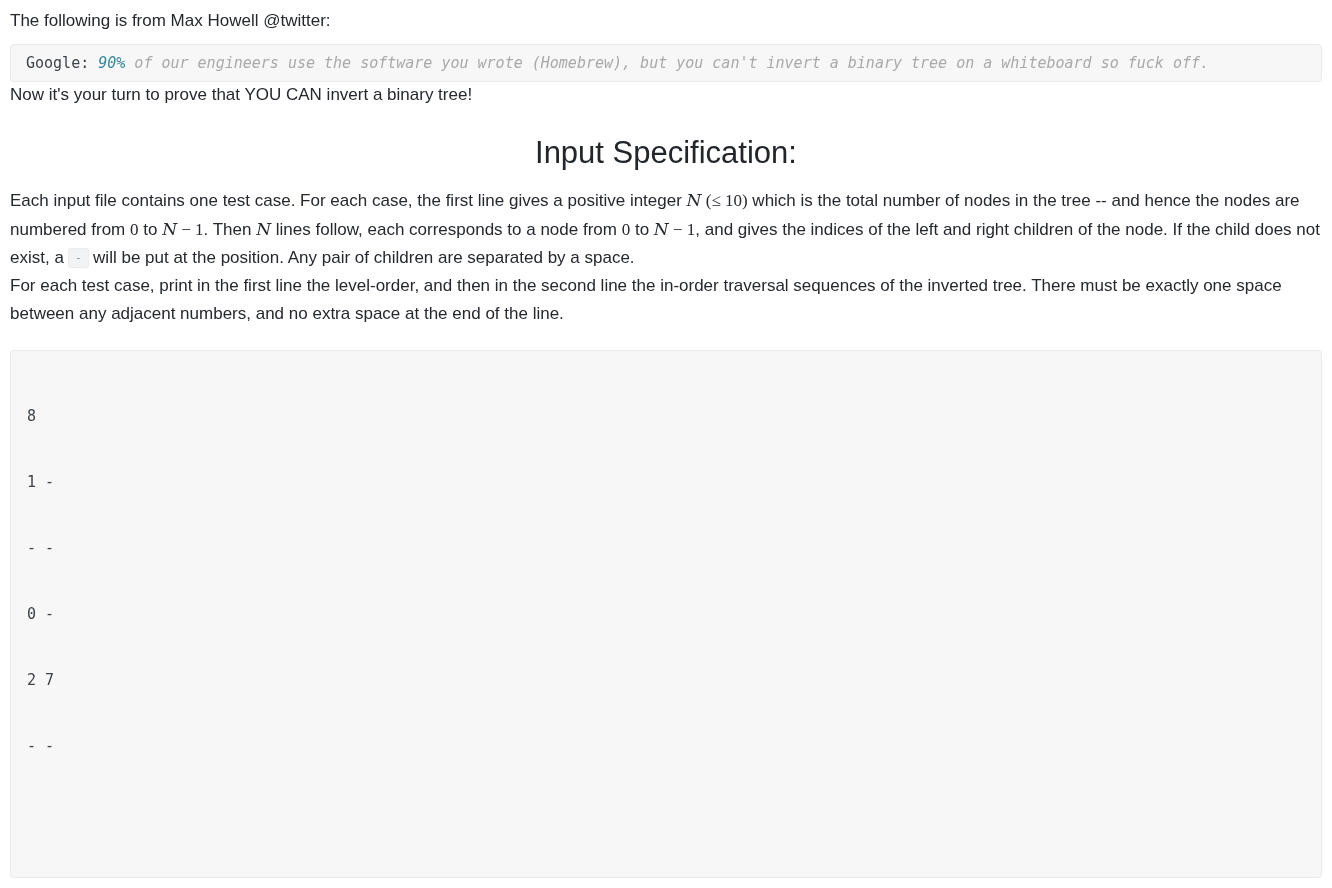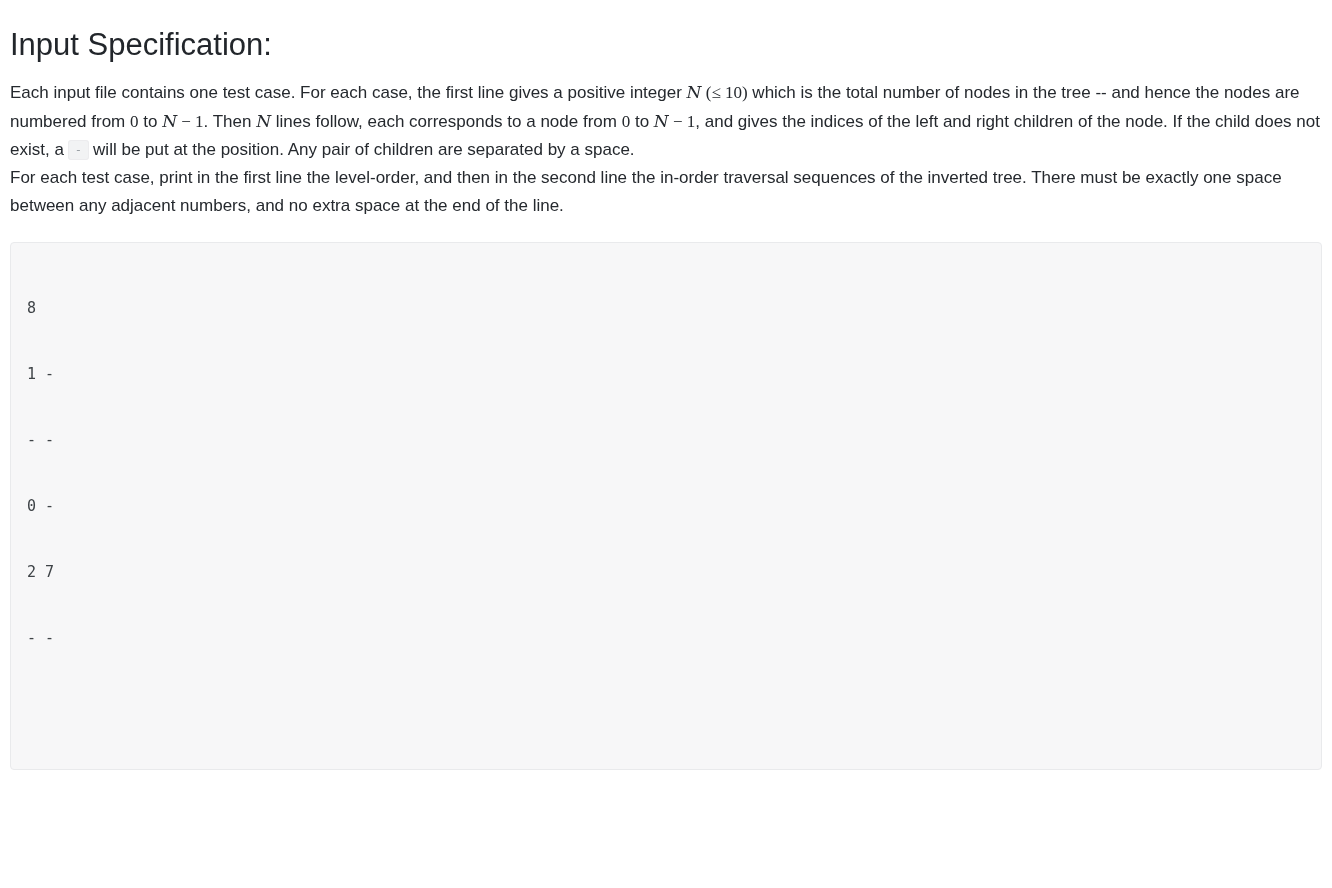--- a/index.html
+++ b/index.html
@@ -47,20 +47,21 @@
   .quote-number { color: #35879b; font-style: italic; }
   .quote-muted { color: #a9a9a9; font-style: italic; }
 
   h2.section-heading {
     font-weight: 300;
     font-size: 31px;
     line-height: 38px;
     color: #22262b;
     margin: 26px 0 14px 0;
     letter-spacing: 0;
+    text-align: center;
   }
   .spec-paragraph {
     font-size: 17px;
     line-height: 28px;
     margin: 0;
     color: #25292e;
   }
   .m-var {
     font-family: "DejaVu Serif", serif;
     font-style: italic;
@@ -87,22 +88,25 @@
     padding: 10px 16px;
     line-height: 22px;
   }
   .sample-line { height: 22px; }
 </style>
 </head>
 <body>
 
 <div class="page">
 
+  <p class="body-text intro">The following is from Max Howell @twitter:</p>
 
+  <div class="code-block quote-block"><span class="quote-label">Google: </span><span class="quote-number">90%</span><span class="quote-muted"> of our engineers use the software you wrote (Homebrew), but you can't invert a binary tree on a whiteboard so fuck off.</span></div>
 
+  <p class="body-text challenge">Now it's your turn to prove that YOU CAN invert a binary tree!</p>
 
   <h2 class="section-heading">Input Specification:</h2>
 
   <p class="spec-paragraph"><span>Each input file contains one test case. For each case, the first line gives a positive integer </span><span class="m-var">N</span><span class="m-num"> (≤ 10)</span><span> which is the total number of nodes in the tree -- and hence the nodes are numbered from </span><span class="m-num">0</span><span> to </span><span class="m-var">N</span><span class="m-num"> − 1</span><span>. Then </span><span class="m-var">N</span><span> lines follow, each corresponds to a node from </span><span class="m-num">0</span><span> to </span><span class="m-var">N</span><span class="m-num"> − 1</span><span>, and gives the indices of the left and right children of the node. If the child does not exist, a</span><code class="inline-code">-</code><span>will be put at the position. Any pair of children are separated by a space.</span></p>
 
 
   <p class="spec-paragraph">For each test case, print in the first line the level-order, and then in the second line the in-order traversal sequences of the inverted tree. There must be exactly one space between any adjacent numbers, and no extra space at the end of the line.</p>
 
 
   <div class="code-block sample-block">

